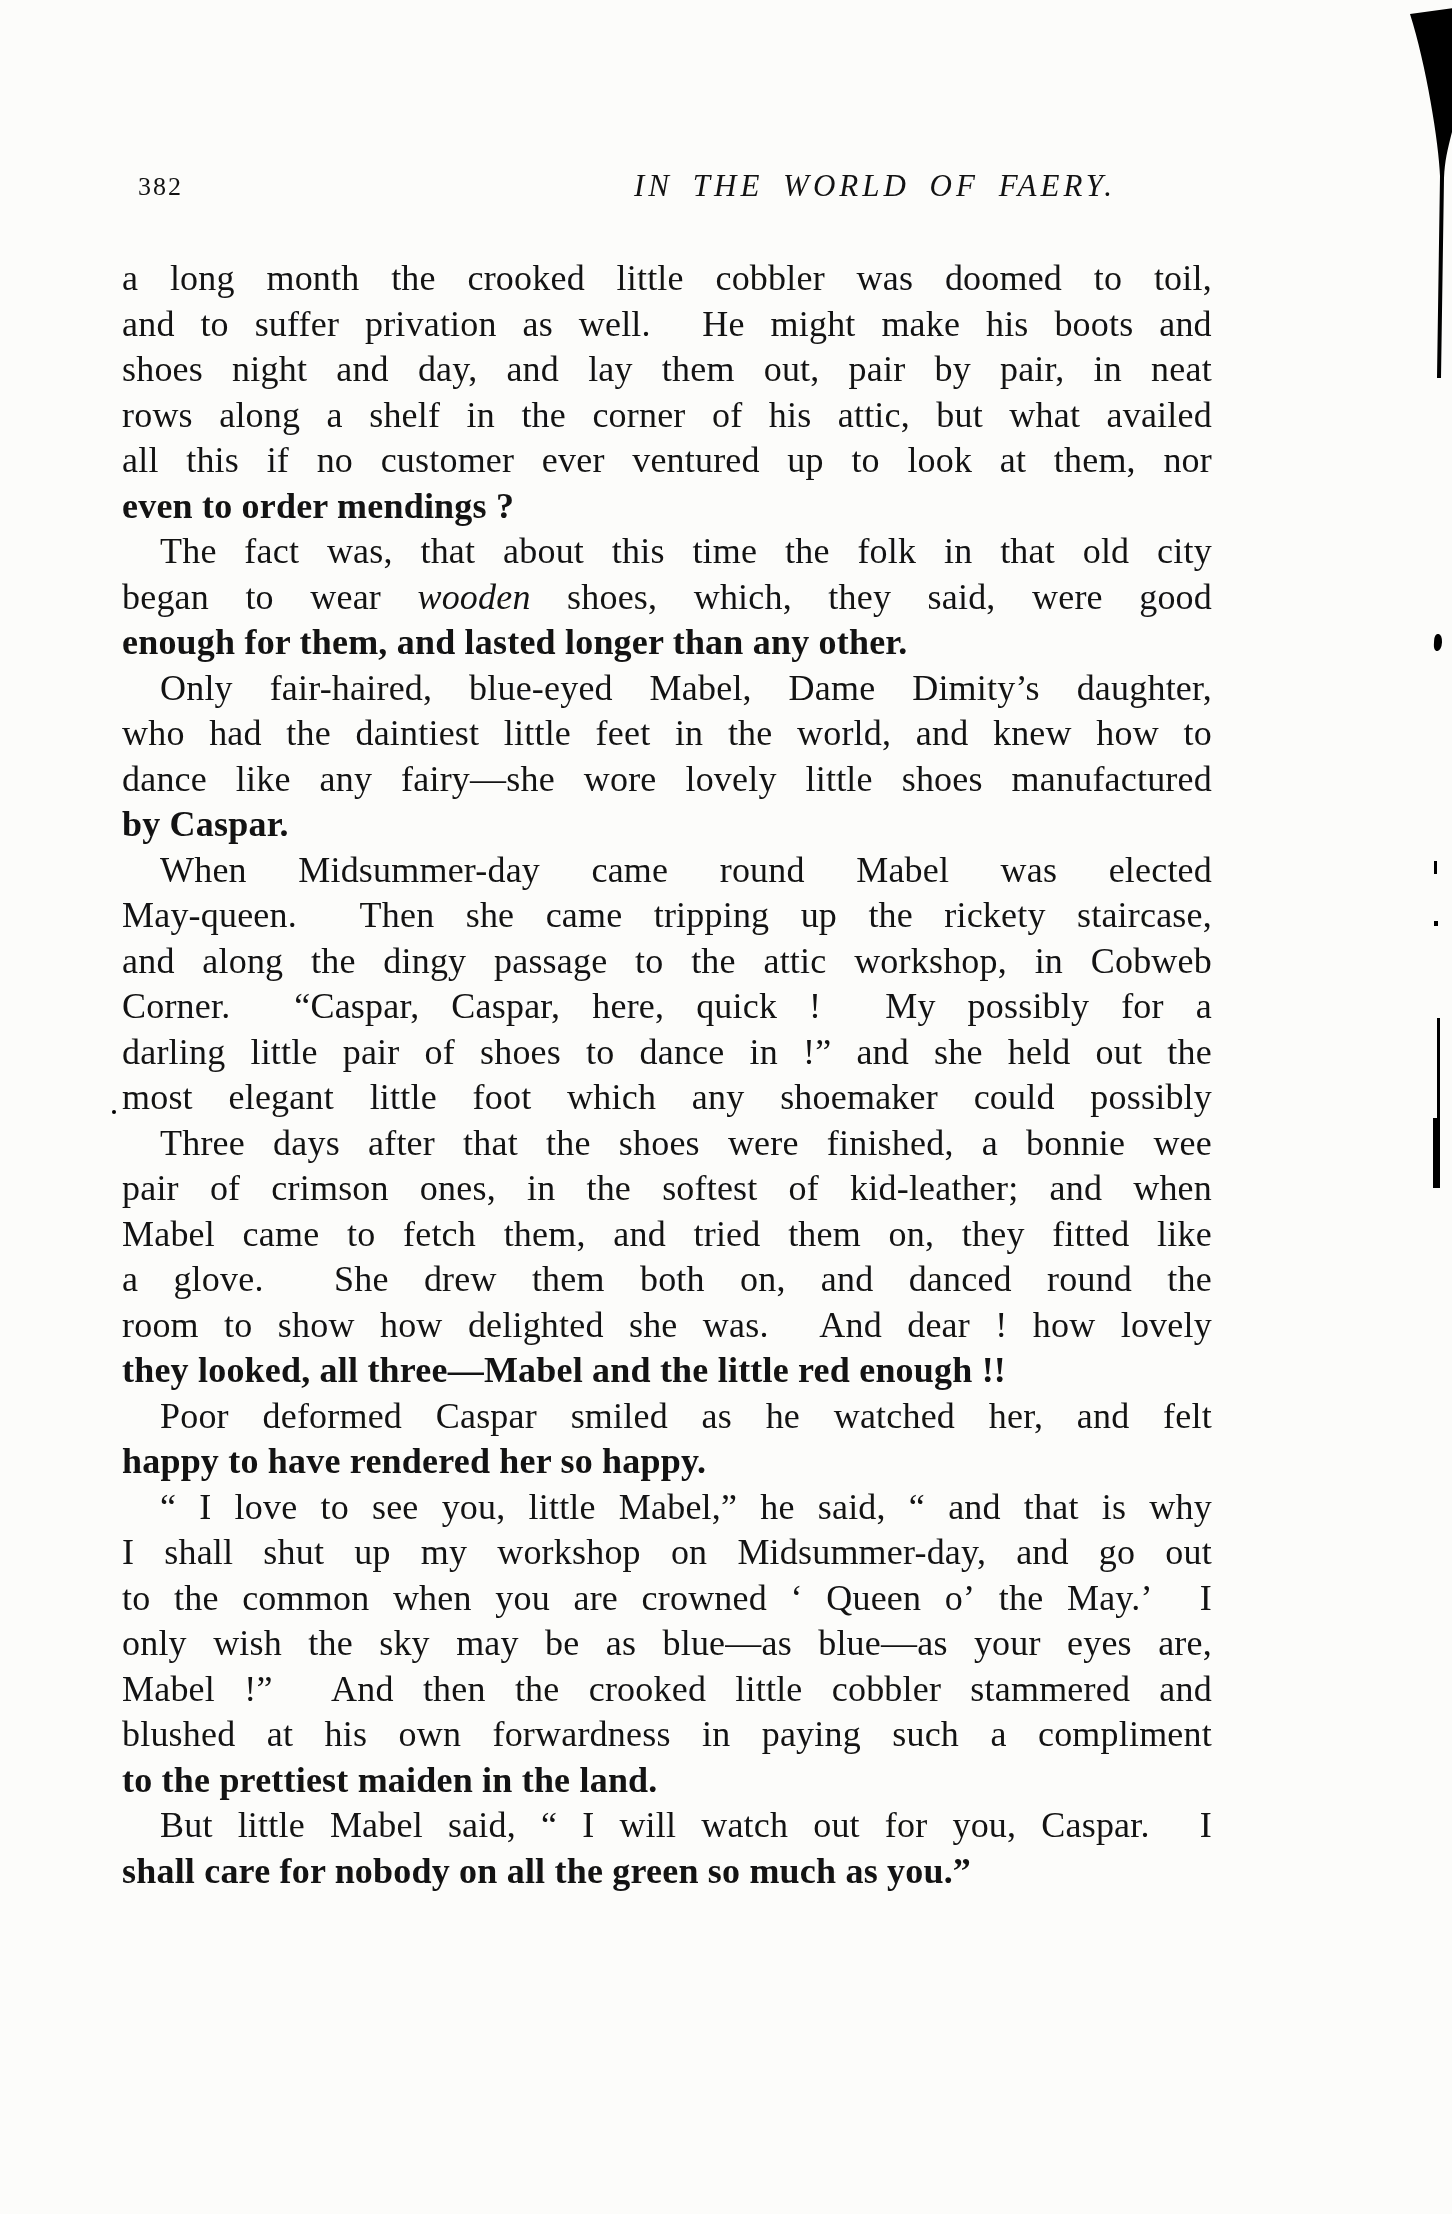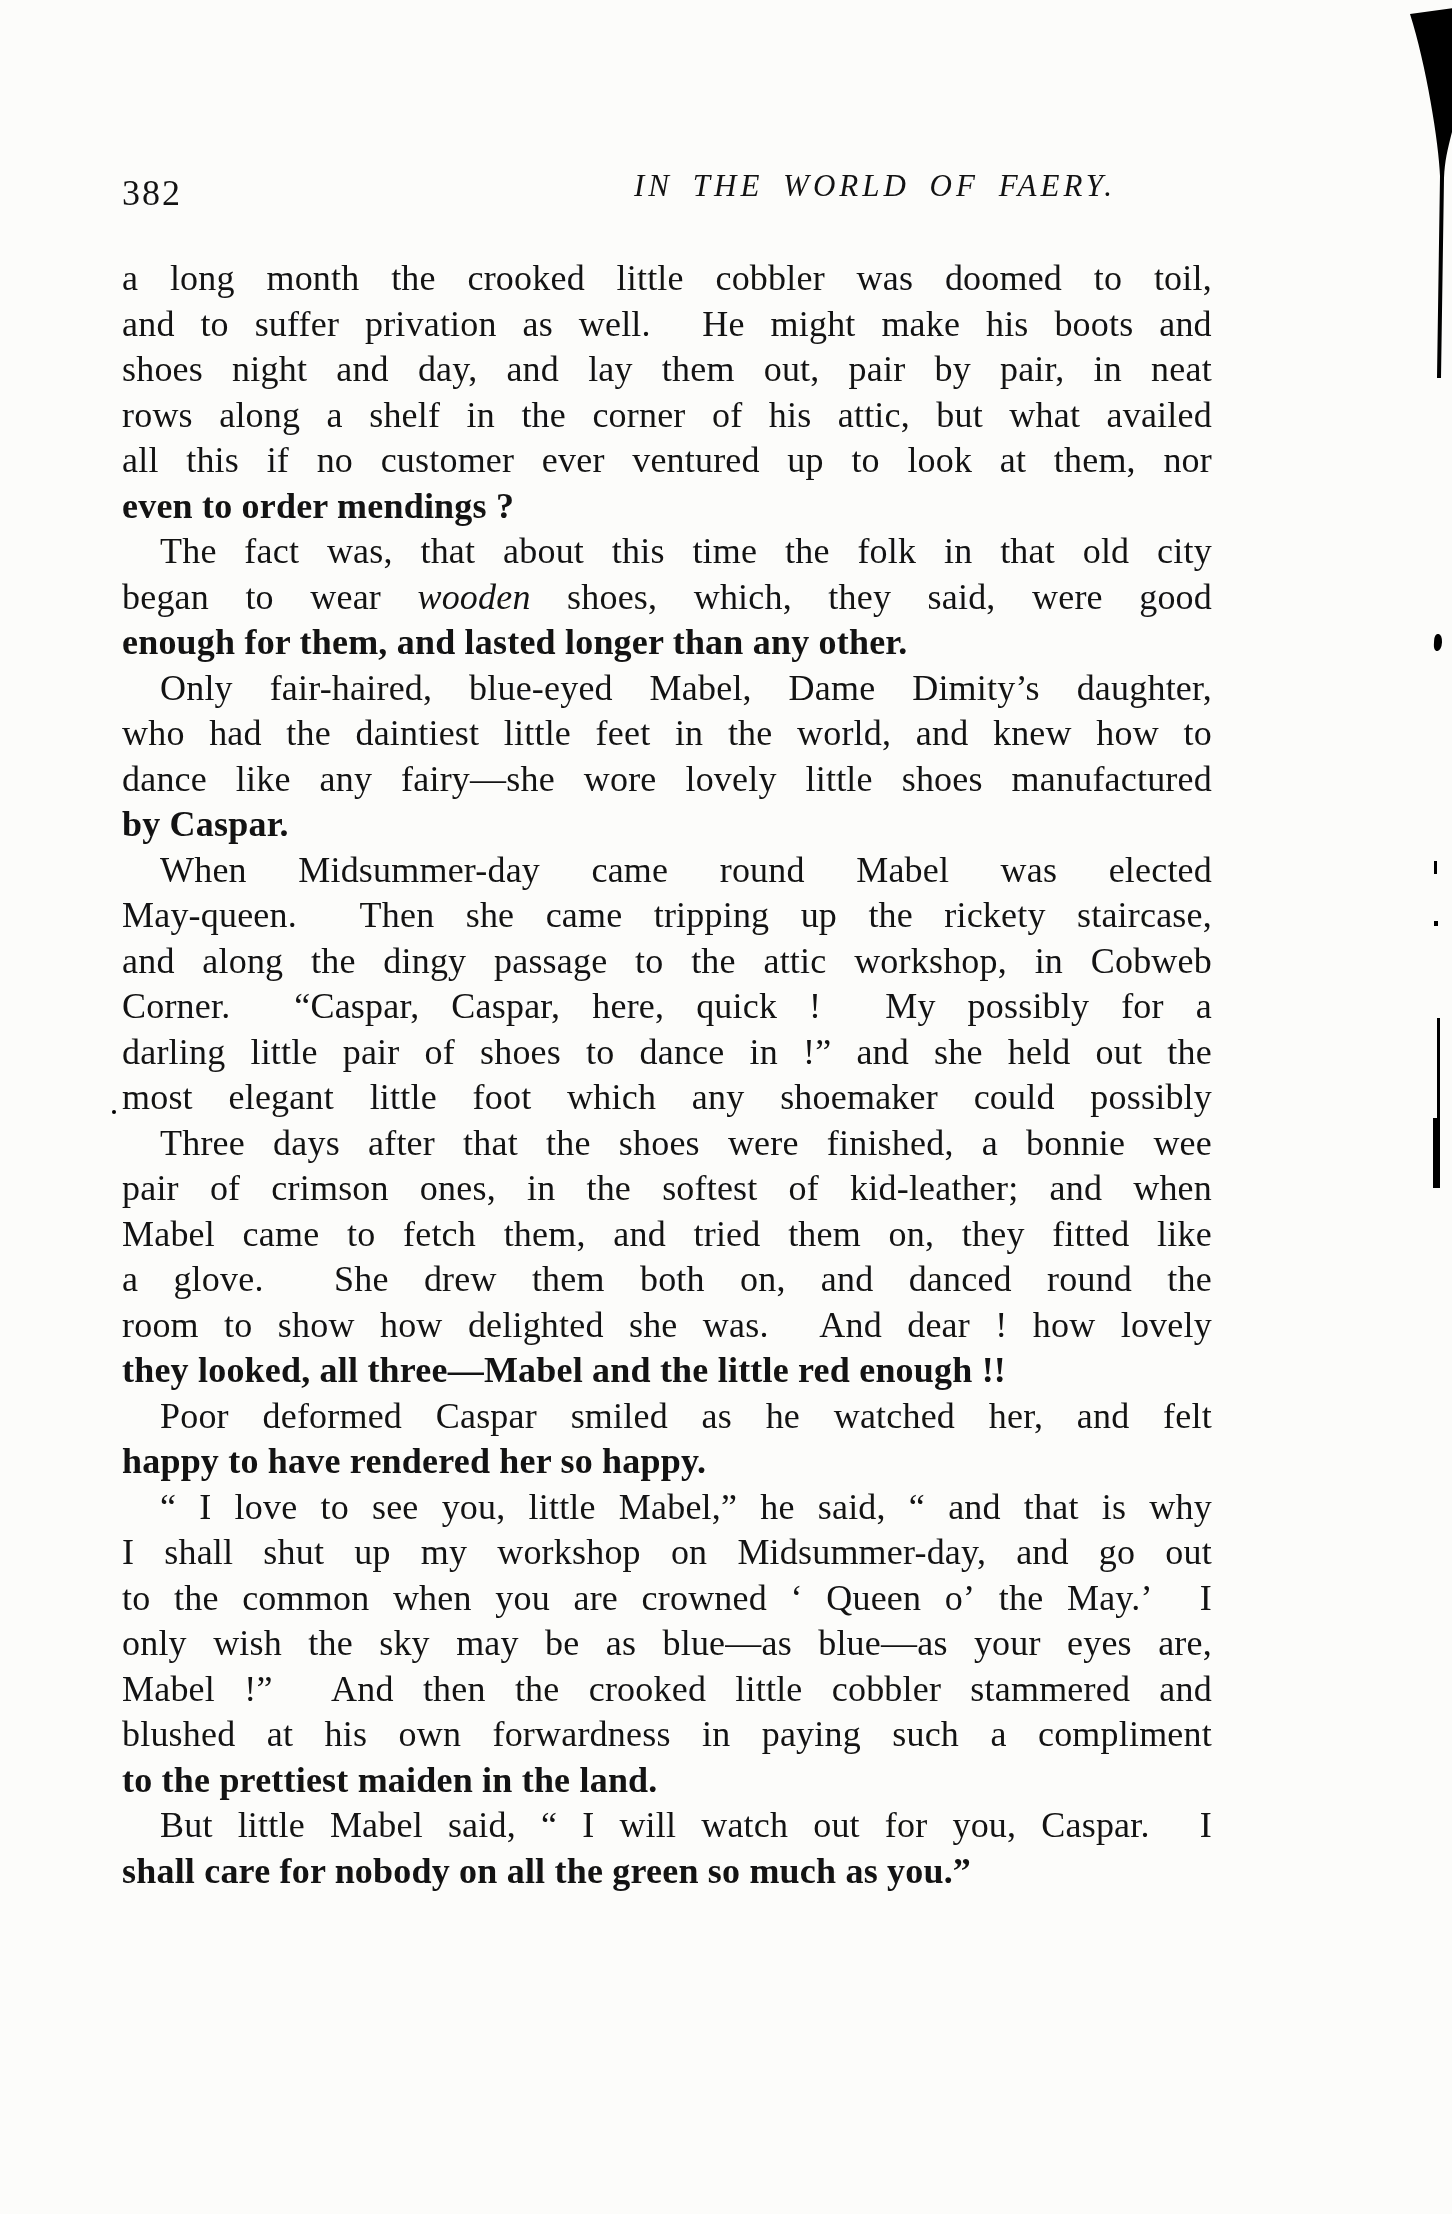--- a/index.html
+++ b/index.html
@@ -14,22 +14,22 @@
     background:var(--paper);
     overflow:hidden;
     font-family:"Liberation Serif","DejaVu Serif",serif;
     color:var(--ink);
   }
   
   .header{
     position:absolute;left:122px;top:168px;width:1090px;height:48px;
   }
   .pgnum{
-    position:absolute;left:0;top:4px;
-    font-size:36px;letter-spacing:2px;
+    position:absolute;left:16px;top:4px;
+    font-size:26px;letter-spacing:2px;
   }
   .title{
     text-align:right;
     padding-right:96px;
     font-style:italic;
     font-size:31px;
     letter-spacing:4px;
     word-spacing:8px;
     white-space:nowrap;
   }

